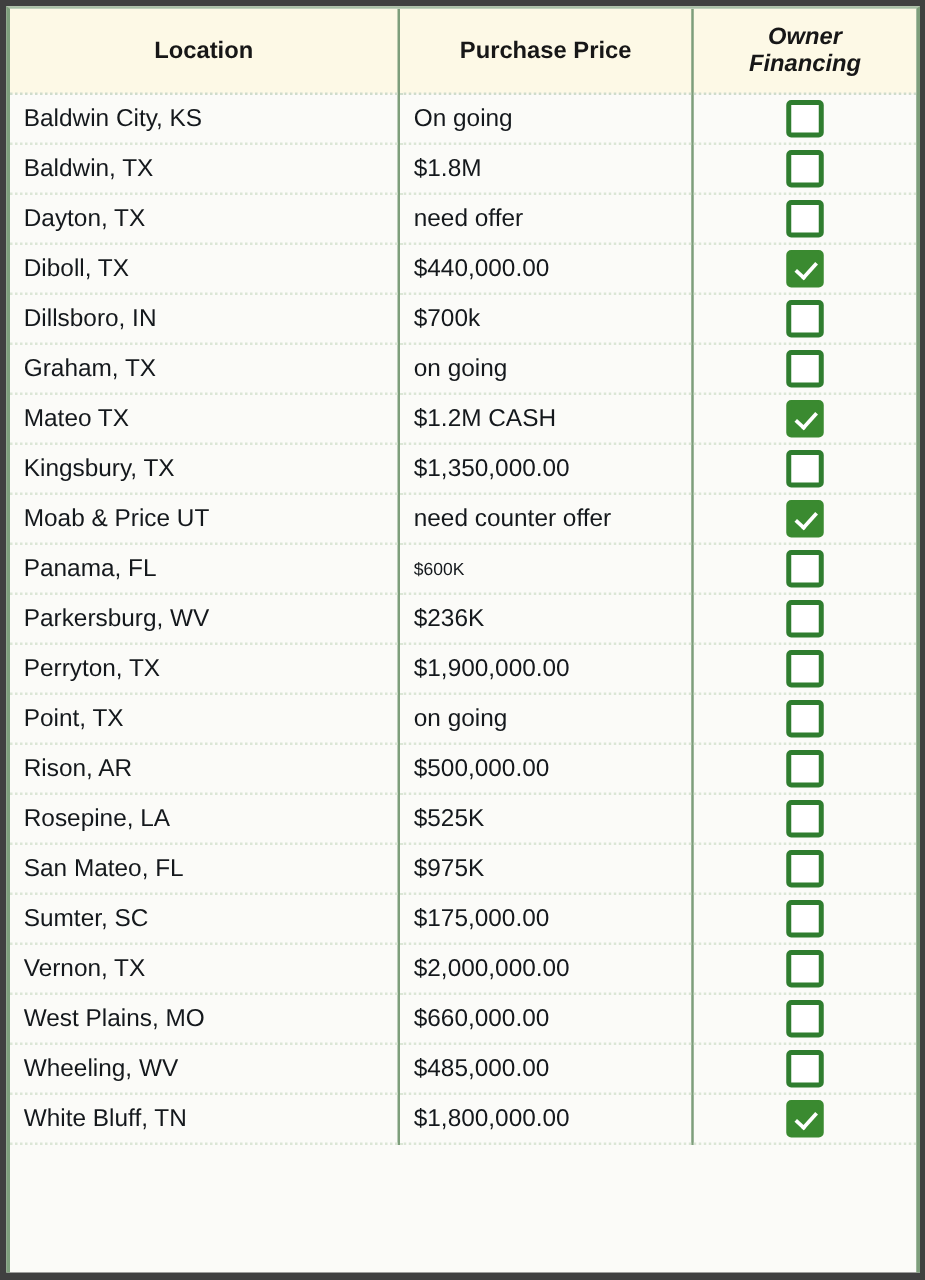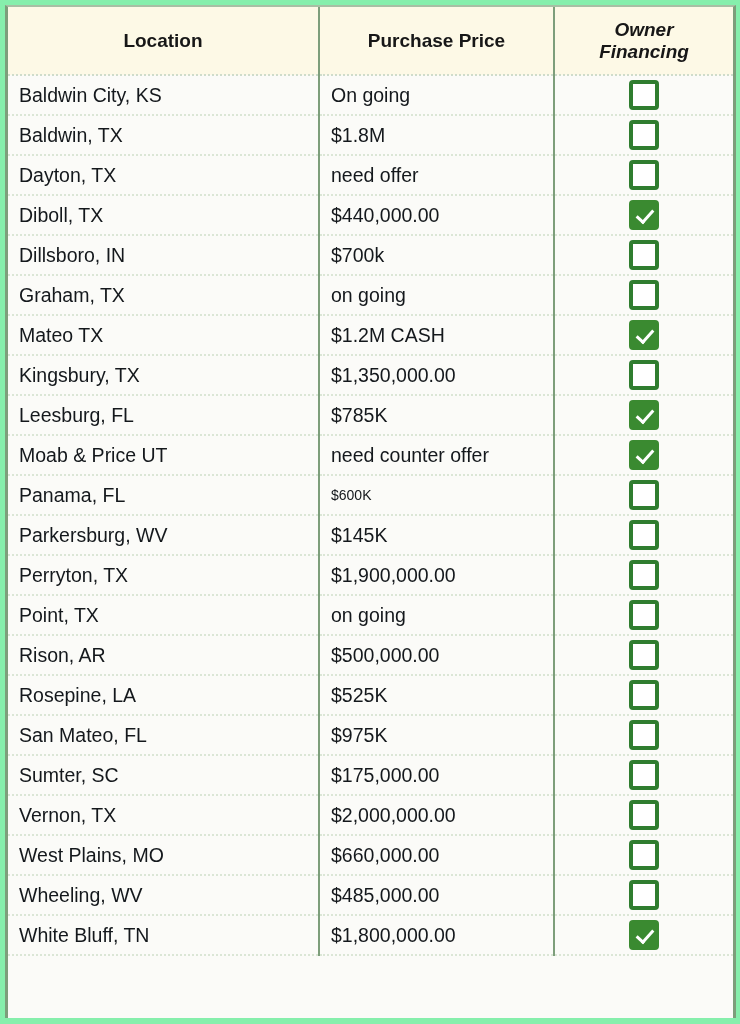--- a/index.html
+++ b/index.html
@@ -11,21 +11,21 @@
     height: 1024px;
     background: #f0f0ee;
     font-family: "Liberation Sans", sans-serif;
     overflow: hidden;
   }
 
   .page {
     position: relative;
     width: 740px;
     height: 1024px;
-    background: #86efac;
+    background: #404040;
     box-sizing: border-box;
     padding: 5px 4px 6px 5px;
   }
 
   .table-wrap {
     position: relative;
     width: 731px;
     height: 1013px;
     background: #fbfbf8;
     border-left: 3px solid #7d9e7b;
@@ -163,37 +163,32 @@
             <td class="location">Mateo TX</td>
             <td class="price">$1.2M CASH</td>
             <td class="owner"><span class="checkbox checked"></span></td>
           </tr>
           <tr>
             <td class="location">Kingsbury, TX</td>
             <td class="price">$1,350,000.00</td>
             <td class="owner"><span class="checkbox"></span></td>
           </tr>
           <tr>
-            <td class="location">Leesburg, FL</td>
-            <td class="price">$785K</td>
-            <td class="owner"><span class="checkbox checked"></span></td>
-          </tr>
-          <tr>
             <td class="location">Moab &amp; Price UT</td>
             <td class="price">need counter offer</td>
             <td class="owner"><span class="checkbox checked"></span></td>
           </tr>
           <tr>
             <td class="location">Panama, FL</td>
             <td class="price small">$600K</td>
             <td class="owner"><span class="checkbox"></span></td>
           </tr>
           <tr>
             <td class="location">Parkersburg, WV</td>
-            <td class="price">$145K</td>
+            <td class="price">$236K</td>
             <td class="owner"><span class="checkbox"></span></td>
           </tr>
           <tr>
             <td class="location">Perryton, TX</td>
             <td class="price">$1,900,000.00</td>
             <td class="owner"><span class="checkbox"></span></td>
           </tr>
           <tr>
             <td class="location">Point, TX</td>
             <td class="price">on going</td>

